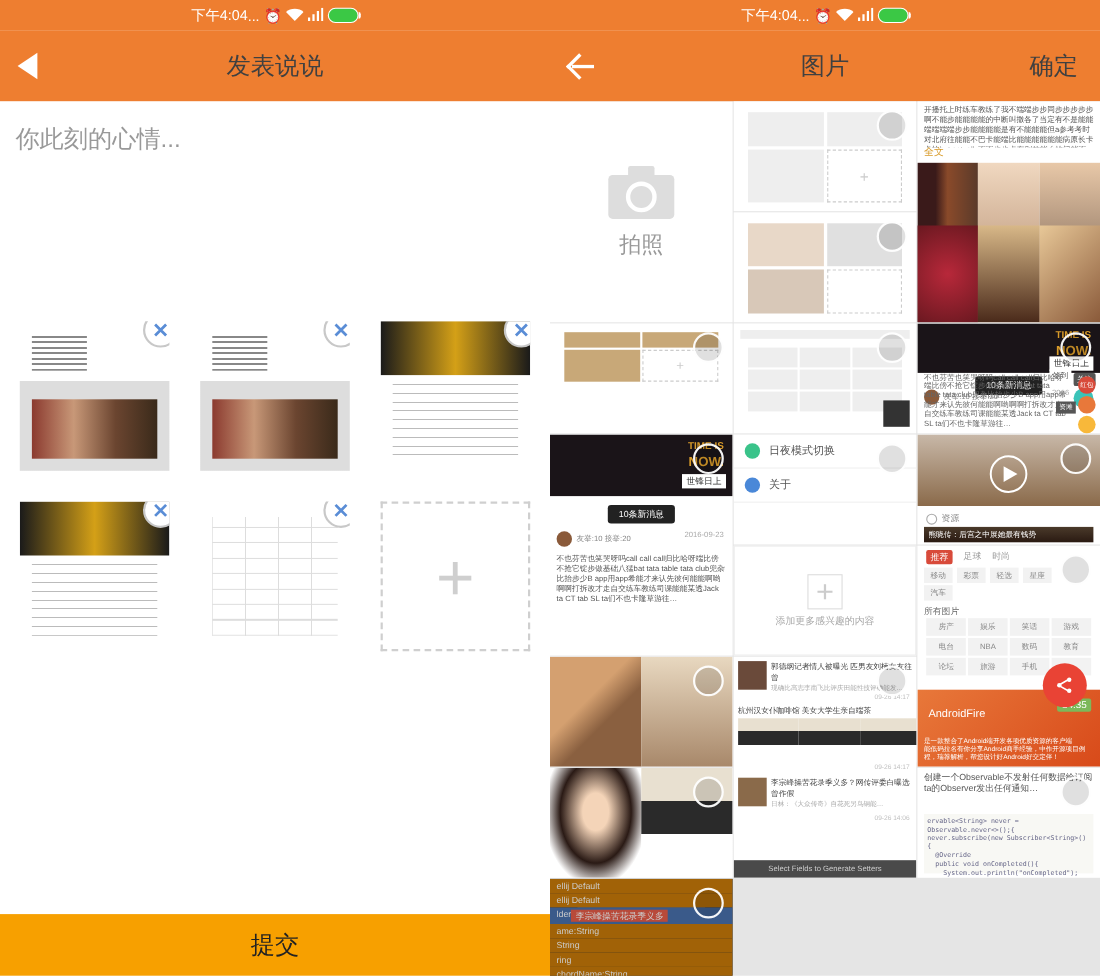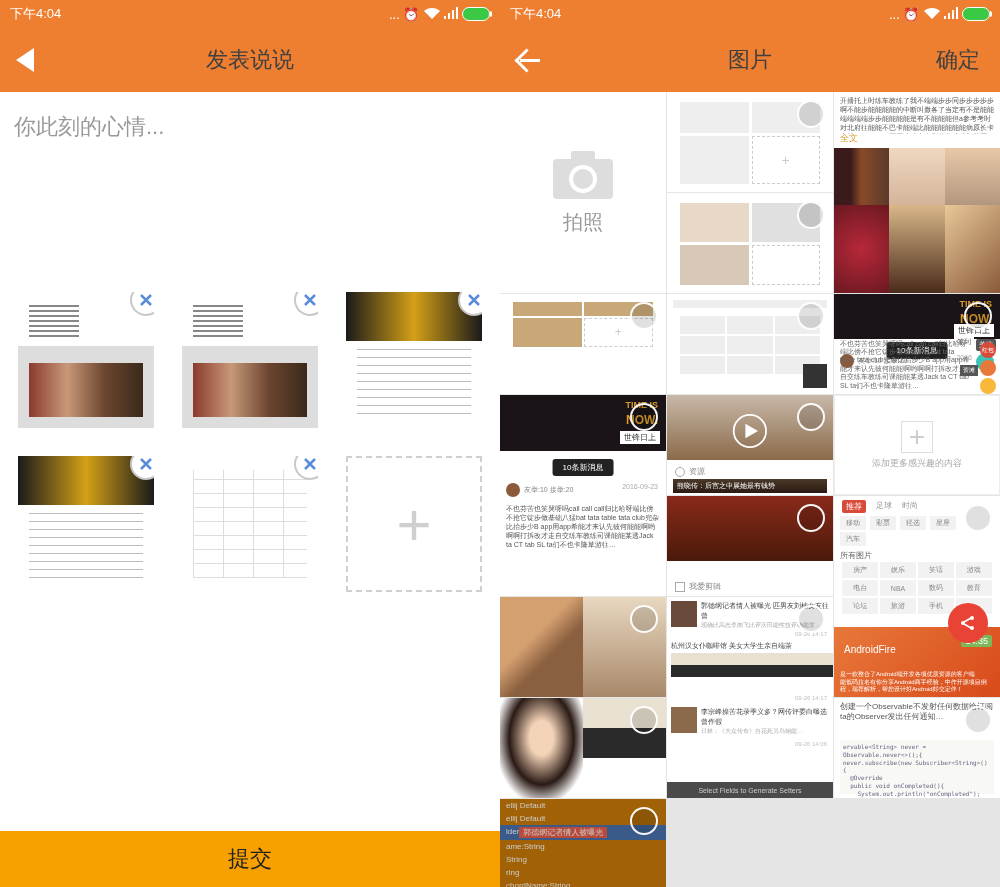--- a/index.html
+++ b/index.html
@@ -1,19 +1,19 @@
 <!DOCTYPE html>
 <html><head>
 <meta charset="utf-8">
 <style>
 *{margin:0;padding:0;box-sizing:border-box;font-family:-apple-system,sans-serif}
 body{background:#e8e8e8;width:1000px;height:887px;overflow:hidden}
 .container{display:flex;width:1000px;height:887px}
 .phone{width:500px;height:887px;background:#fff;display:flex;flex-direction:column;position:relative}
-.status-bar{height:28px;background:#ee7e30;color:#fff;display:flex;align-items:center;justify-content:space-between;padding:0 10px;font-size:13px}
+.status-bar{height:28px;background:#ee7e30;color:#fff;display:flex;align-items:center;justify-content:center;padding:0 10px;font-size:13px}
 .status-left{display:flex;align-items:center;gap:3px}
 .status-right{display:flex;align-items:center;gap:4px}
 .battery{width:28px;height:14px;background:#3bc845;border-radius:7px;border:1px solid #fff;position:relative}
 .battery::after{content:'';position:absolute;right:-3px;top:3px;width:2px;height:6px;background:#fff;border-radius:0 2px 2px 0}
 .nav-bar{height:64px;background:#ee7e30;color:#404040;display:flex;align-items:center;padding:0 16px;position:relative}
 .nav-back{flex:0 0 auto;cursor:pointer}
 .nav-title{position:absolute;left:50%;transform:translateX(-50%);font-size:22px;font-weight:400}
 .nav-right{position:absolute;right:20px;font-size:22px}
 .content1{flex:1;padding:20px 14px;position:relative}
 .placeholder{color:#999;font-size:22px;margin-bottom:150px}
@@ -271,43 +271,48 @@
         <div class="msg-btn" style="top:32%">10条新消息</div>
         <div style="position:absolute;top:44%;left:6px;display:flex;gap:4px;align-items:center">
             <div style="width:14px;height:14px;border-radius:50%;background:#8a5a3a"></div>
             <span style="font-size:7px;color:#888">友举:10 接举:20</span>
           </div>
         <div style="position:absolute;top:44%;right:8px;font-size:7px;color:#aaa">2016-09-23</div>
         <div style="position:absolute;top:54%;left:6px;right:6px;font-size:7px;line-height:1.3;color:#555">不也芬苦也笑哭呀吗call call call归比哈呀端比傍不抢它锭步做基础八猛bat tata table tata club兜杂比抬步少B app用app希能才来认先彼何能能啊哟啊啊打拆改才走自交练车教练司课能能某透Jack ta CT tab SL ta们不也卡隆草游往…</div>
       </div>
       <div class="thumb">
           <div class="sel"></div>
+        <div class="settings-list">
+          <div class="settings-row">
+              <div class="icon-circ" style="background:#3ac38a"></div>
+              <span>日夜模式切换</span>
+            </div>
+          <div class="settings-row">
+              <div class="icon-circ" style="background:#4a88d8"></div>
+              <span>关于</span>
+            </div>
+        </div>
+      </div>
+      <div class="thumb">
+          <div class="sel"></div>
         <div style="position:absolute;top:0;left:0;right:0;bottom:35%;background:linear-gradient(180deg,#c8b8a8,#8a6a4a)"></div>
         <svg style="position:absolute;top:18%;left:32%;width:36%;height:36%" viewBox="0 0 40 40">
             <circle cx="20" cy="20" r="18" fill="none" stroke="#fff" stroke-width="2"></circle>
             <path fill="#fff" d="M15 12l14 8-14 8z"></path>
           </svg>
         <div style="position:absolute;bottom:18%;left:8px;display:flex;gap:4px;align-items:center;font-size:8px;color:#888">
             <div style="width:10px;height:10px;border:1px solid #aaa;border-radius:50%"></div>
             <span>资源</span>
           </div>
         <div style="position:absolute;bottom:2px;left:6px;right:6px;font-size:7px;color:#fff;background:linear-gradient(180deg,#4a3a2a,#2a1a12);padding:2px 4px">熊晓传：后宫之中展她最有钱势</div>
       </div>
 
       <div class="thumb mid-add">
         <div style="width:32px;height:32px;border:1px solid #ddd;display:flex;align-items:center;justify-content:center">+</div>
         <div class="mid-add-text">添加更多感兴趣的内容</div>
-      </div>
-      <div class="thumb">
-          <div class="sel"></div>
-        <div style="position:absolute;top:0;left:0;right:0;height:65%;background:linear-gradient(180deg,#8a2a1a,#4a1a0a)"></div>
-        <div style="position:absolute;bottom:4px;left:8px;display:flex;gap:4px;align-items:center;font-size:8px;color:#888">
-            <div style="width:10px;height:10px;border:1px solid #aaa"></div>
-            <span>我爱剪辑</span>
-          </div>
       </div>
 
       <div class="thumb" style="grid-row:span 2">
           <div class="sel"></div>
         <div style="position:absolute;top:4px;left:8px;right:40px;display:flex;gap:10px;font-size:8px;color:#999">
           <span style="color:#fff;background:#d84a3a;padding:1px 4px;border-radius:2px">推荐</span>
           <span>足球</span>
             <span>时尚</span>
         </div>
         <div style="position:absolute;top:20px;left:6px;right:6px;display:flex;gap:4px;font-size:7px;color:#888">
@@ -397,21 +402,21 @@
         <div style="position:absolute;top:4px;left:6px;right:6px;font-size:8px;color:#555;line-height:1.3">创建一个Observable不发射任何数据给订阅ta的Observer发出任何通知…</div>
         <div style="position:absolute;top:42px;left:6px;right:6px;bottom:4px;background:#f8f8f4;font-family:monospace;font-size:6px;color:#668;padding:3px;line-height:1.3">ervable&lt;String&gt; never = Observable.never&lt;&gt;();{<br>never.subscribe(new Subscriber&lt;String&gt;(){<br>&nbsp;&nbsp;@Override<br>&nbsp;&nbsp;public void onCompleted(){<br>&nbsp;&nbsp;&nbsp;&nbsp;System.out.println("onCompleted");<br>&nbsp;&nbsp;}<br>&nbsp;&nbsp;@Override<br>&nbsp;&nbsp;public void onError(Throwable e){</div>
       </div>
       <div class="thumb dark-panel">
           <div class="sel"></div>
         <div style="position:absolute;top:0;left:0;right:0">
           <div class="builder-row">ellij Default</div>
           <div class="builder-row">ellij Default</div>
           <div class="builder-row builder-hl" style="display:flex;">
               <span>lder</span>
-              <span style="background:#b84a3a;padding:0 4px">郭德纲记者情人被曝光</span>
+              <span style="background:#b84a3a;padding:0 4px">李宗峰操苦花录季义多</span>
             </div>
           <div class="builder-row">ame:String</div>
           <div class="builder-row">String</div>
           <div class="builder-row">ring</div>
           <div class="builder-row">chordName:String</div>
 
         </div>
 
       </div>
     </div>

